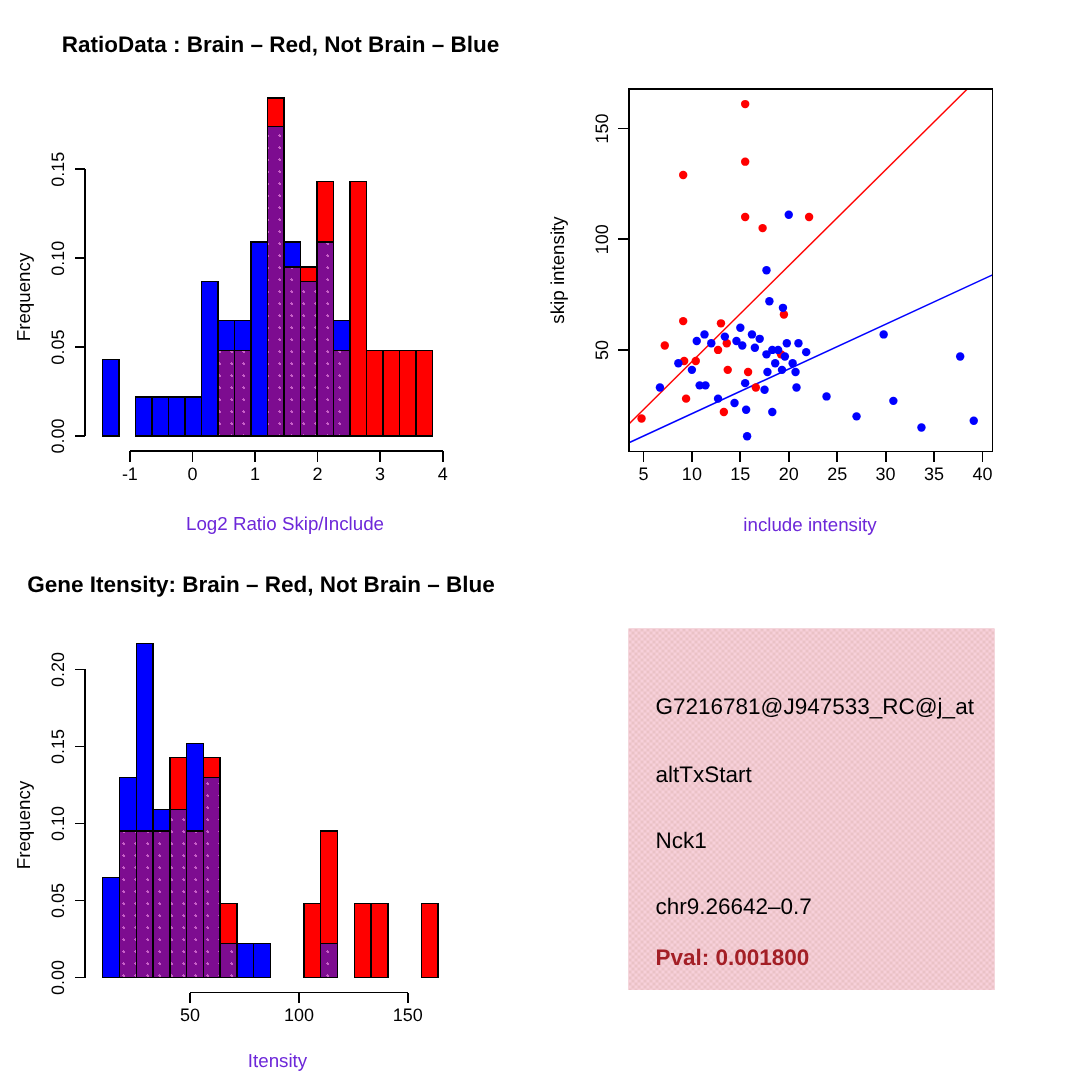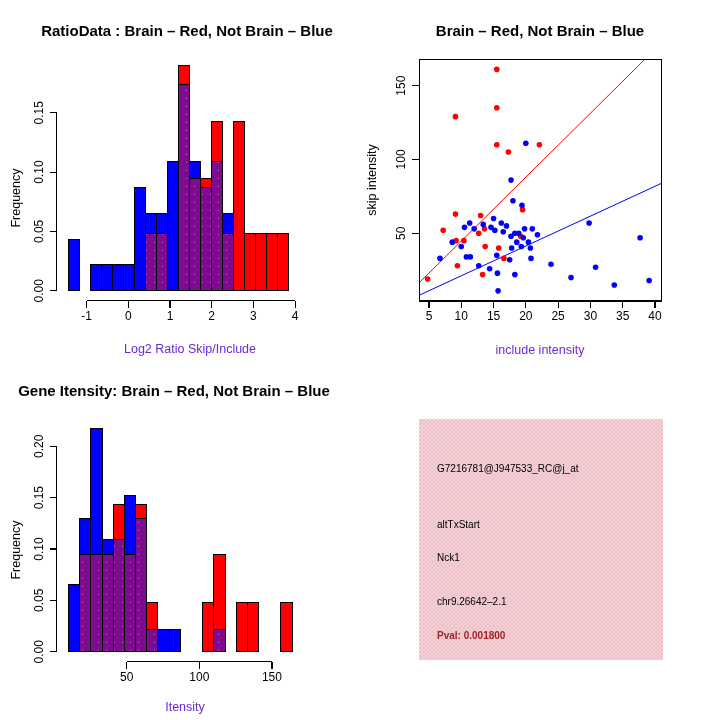--- a/index.html
+++ b/index.html
@@ -9,21 +9,21 @@
   .ptitle{position:absolute;font-weight:bold;font-size:15px;color:#000000;
           transform:translate(-50%,-50%);white-space:nowrap;}
   .hlabel{position:absolute;font-size:12.5px;color:#6d28d9;
           transform:translate(-50%,-50%);white-space:nowrap;}
   .vlabel{position:absolute;font-size:12.5px;color:#000;
           transform:translate(-50%,-50%) rotate(-90deg);white-space:nowrap;}
   #info-panel{position:absolute;left:419px;top:419px;width:244px;height:241px;
           background-color:#f2c9d2;
           background-image:repeating-conic-gradient(#f7d0da 0% 25%, #eac2c6 0% 50%);
           background-size:4px 4px;}
-  .iline{position:absolute;left:18px;font-size:10px;color:#000;white-space:nowrap;}
+  .iline{position:absolute;left:18px;font-size:15px;color:#000;white-space:nowrap;}
   .pval{color:#a31f26;font-weight:bold;}
 </style>
 </head>
 <body>
 
 <div id="canvas">
 
   <svg id="p1" width="360" height="360" style="left:0;top:0" shape-rendering="crispEdges">
       <defs>
         <pattern id="ratio_hist-purp" width="8" height="8" patternUnits="userSpaceOnUse">
@@ -232,32 +232,31 @@
       <text x="42.7" y="240.35" text-anchor="middle" font-size="12" font-family="&quot;Liberation Sans&quot;,sans-serif" fill="#000" transform="rotate(-90 42.7 240.35)">0.05</text>
       <text x="42.7" y="189" text-anchor="middle" font-size="12" font-family="&quot;Liberation Sans&quot;,sans-serif" fill="#000" transform="rotate(-90 42.7 189)">0.10</text>
       <text x="42.7" y="137.65" text-anchor="middle" font-size="12" font-family="&quot;Liberation Sans&quot;,sans-serif" fill="#000" transform="rotate(-90 42.7 137.65)">0.15</text>
       <text x="42.7" y="86.29999999999998" text-anchor="middle" font-size="12" font-family="&quot;Liberation Sans&quot;,sans-serif" fill="#000" transform="rotate(-90 42.7 86.29999999999998)">0.20</text>
       <text x="126.69999999999999" y="320.7" text-anchor="middle" font-size="12" font-family="&quot;Liberation Sans&quot;,sans-serif" fill="#000">50</text>
       <text x="199.29999999999998" y="320.7" text-anchor="middle" font-size="12" font-family="&quot;Liberation Sans&quot;,sans-serif" fill="#000">100</text>
       <text x="271.9" y="320.7" text-anchor="middle" font-size="12" font-family="&quot;Liberation Sans&quot;,sans-serif" fill="#000">150</text>
     </svg>
 
   <div class="ptitle" style="left:187px;top:30px">RatioData : Brain – Red, Not Brain – Blue</div>
-  <div class="ptitle" style="left:540px;top:30px">Brain – Red, Not Brain – Blue</div>
   <div class="ptitle" style="left:174px;top:390px">Gene Itensity: Brain – Red, Not Brain – Blue</div>
 
   <div class="hlabel" style="left:190px;top:349px">Log2 Ratio Skip/Include</div>
   <div class="vlabel" style="left:16px;top:198px">Frequency</div>
 
   <div class="hlabel" style="left:540px;top:350px">include intensity</div>
   <div class="vlabel" style="left:372px;top:180px">skip intensity</div>
 
   <div class="hlabel" style="left:185px;top:707px">Itensity</div>
   <div class="vlabel" style="left:16px;top:550px">Frequency</div>
 
   <div id="info-panel">
     <div class="iline" style="top:44px">G7216781@J947533_RC@j_at</div>
-    <div class="iline" style="top:100px">altTxStart</div>
+    <div class="iline" style="top:89px">altTxStart</div>
     <div class="iline" style="top:133px">Nck1</div>
-    <div class="iline" style="top:177px">chr9.26642–2.1</div>
+    <div class="iline" style="top:177px">chr9.26642–0.7</div>
     <div class="iline pval" style="top:211px">Pval: 0.001800</div>
   </div>
 </div>
 
 </body></html>

